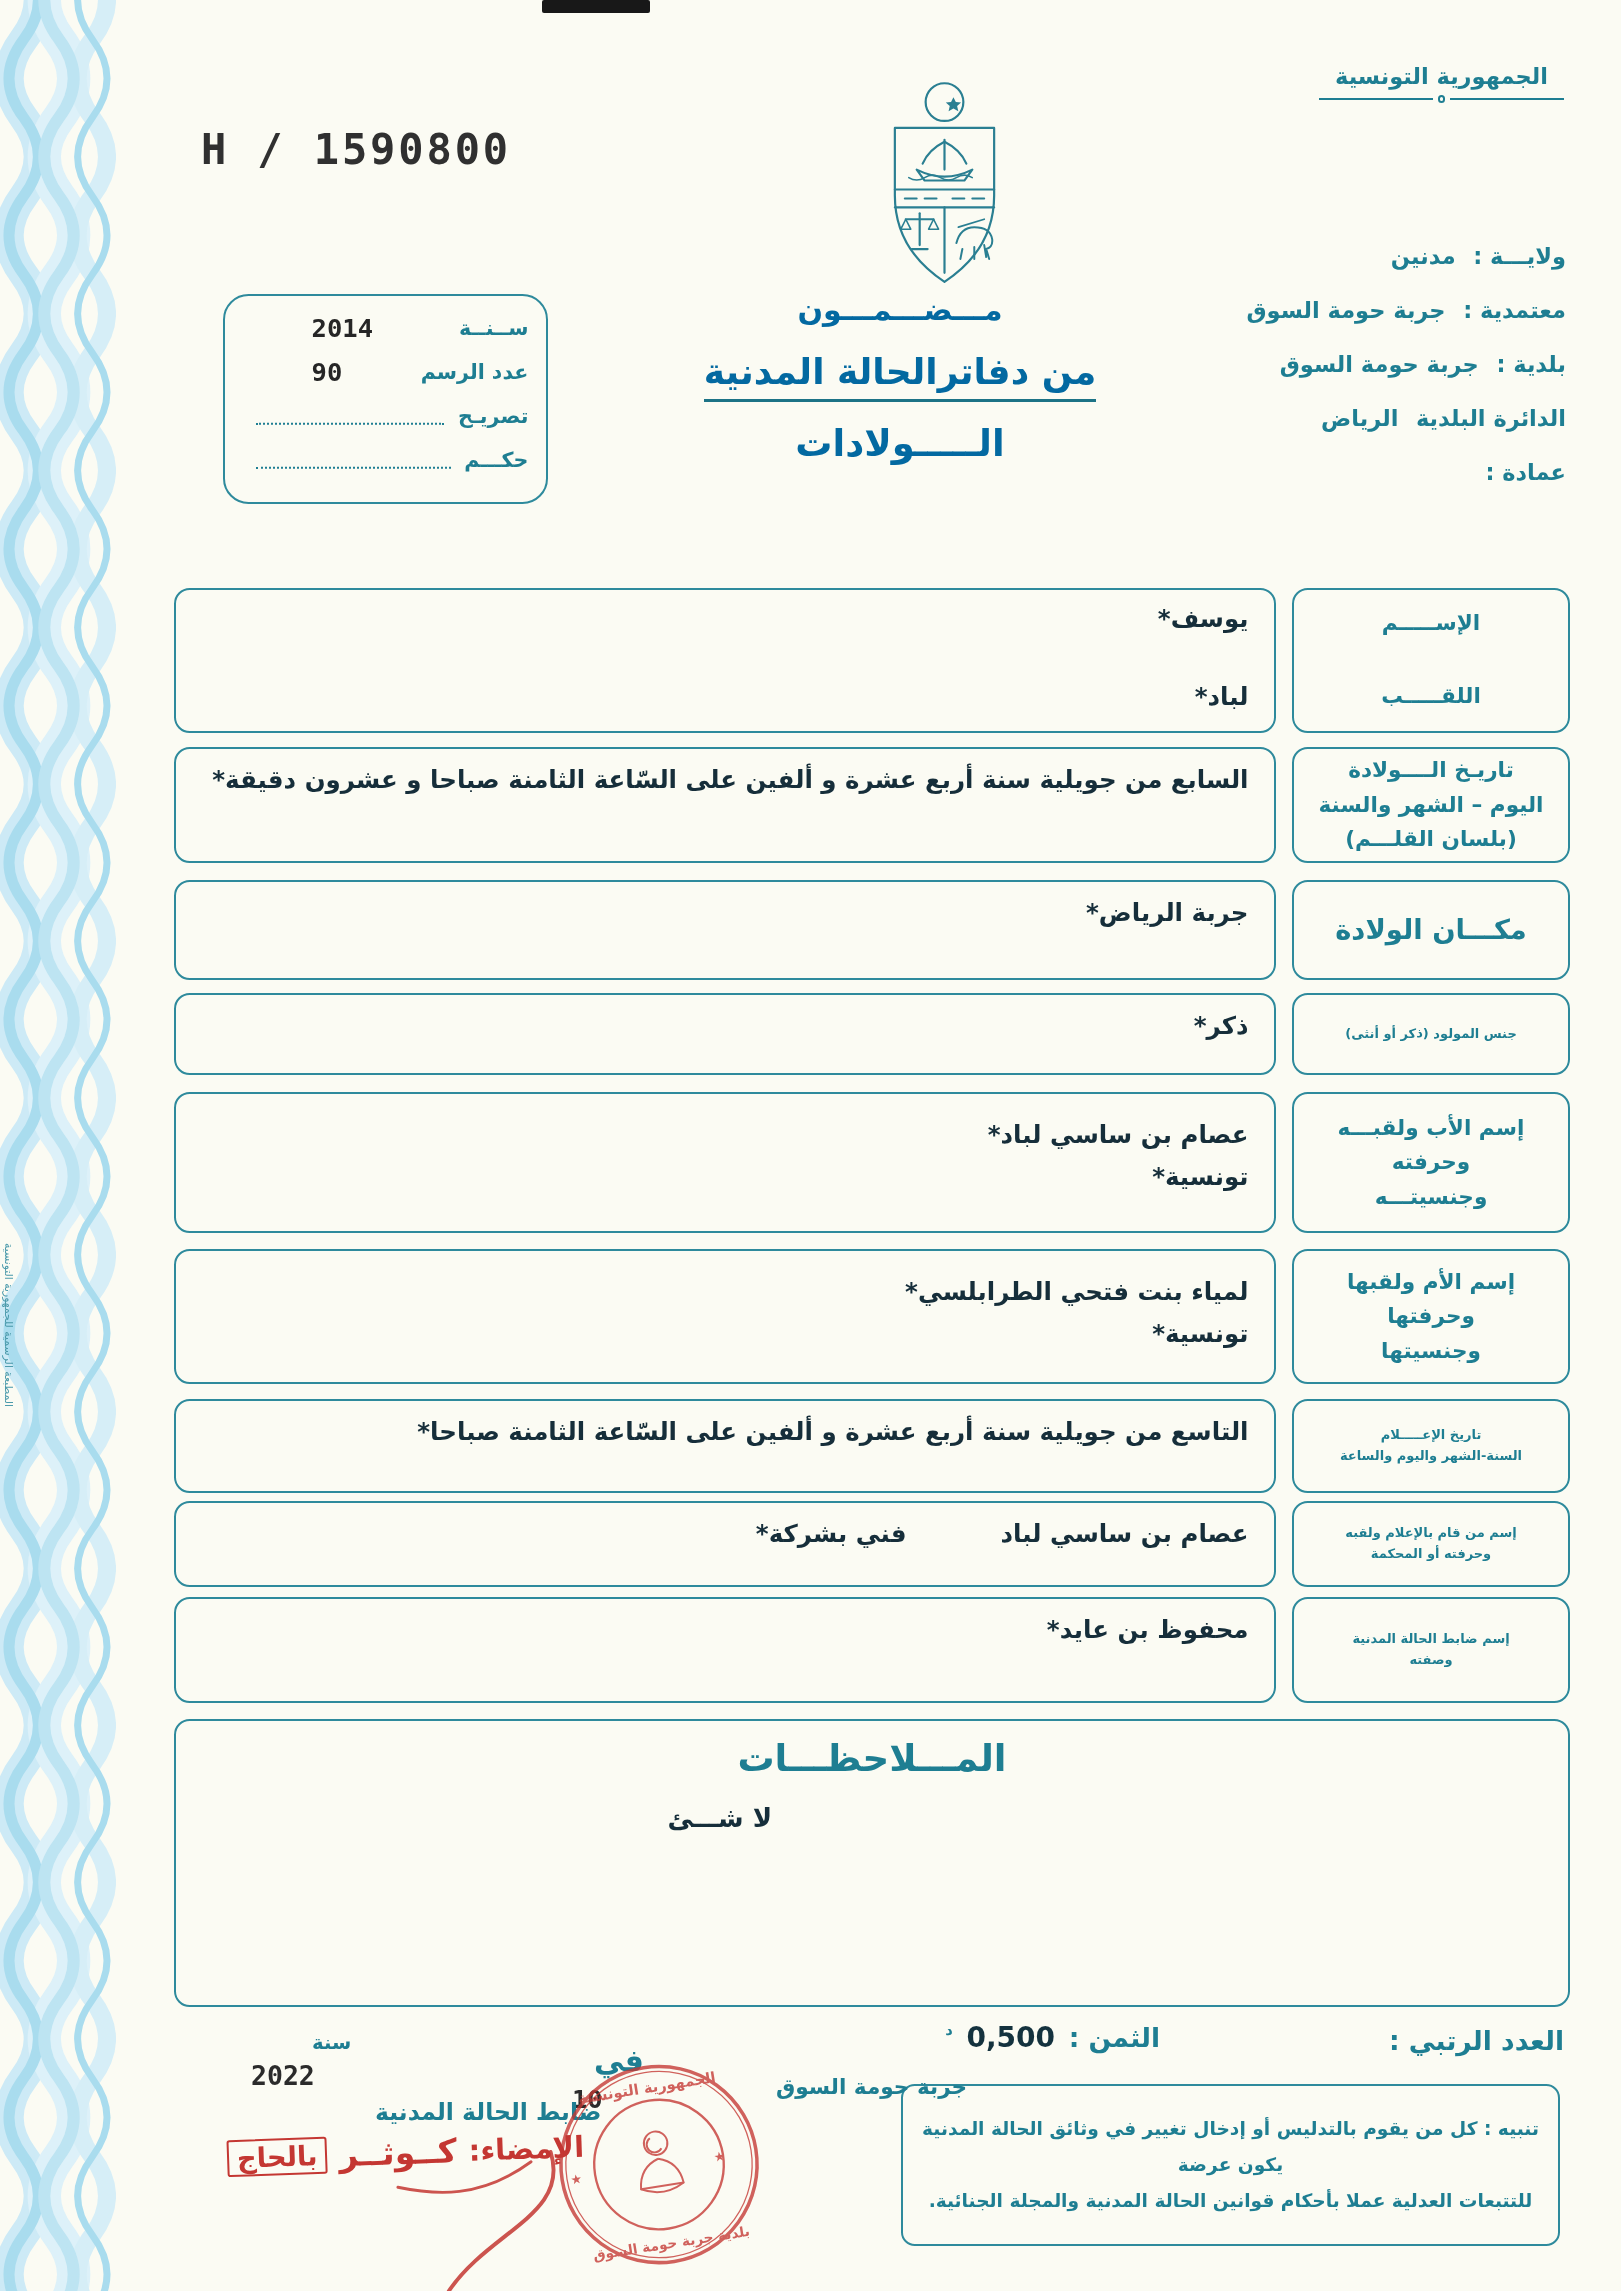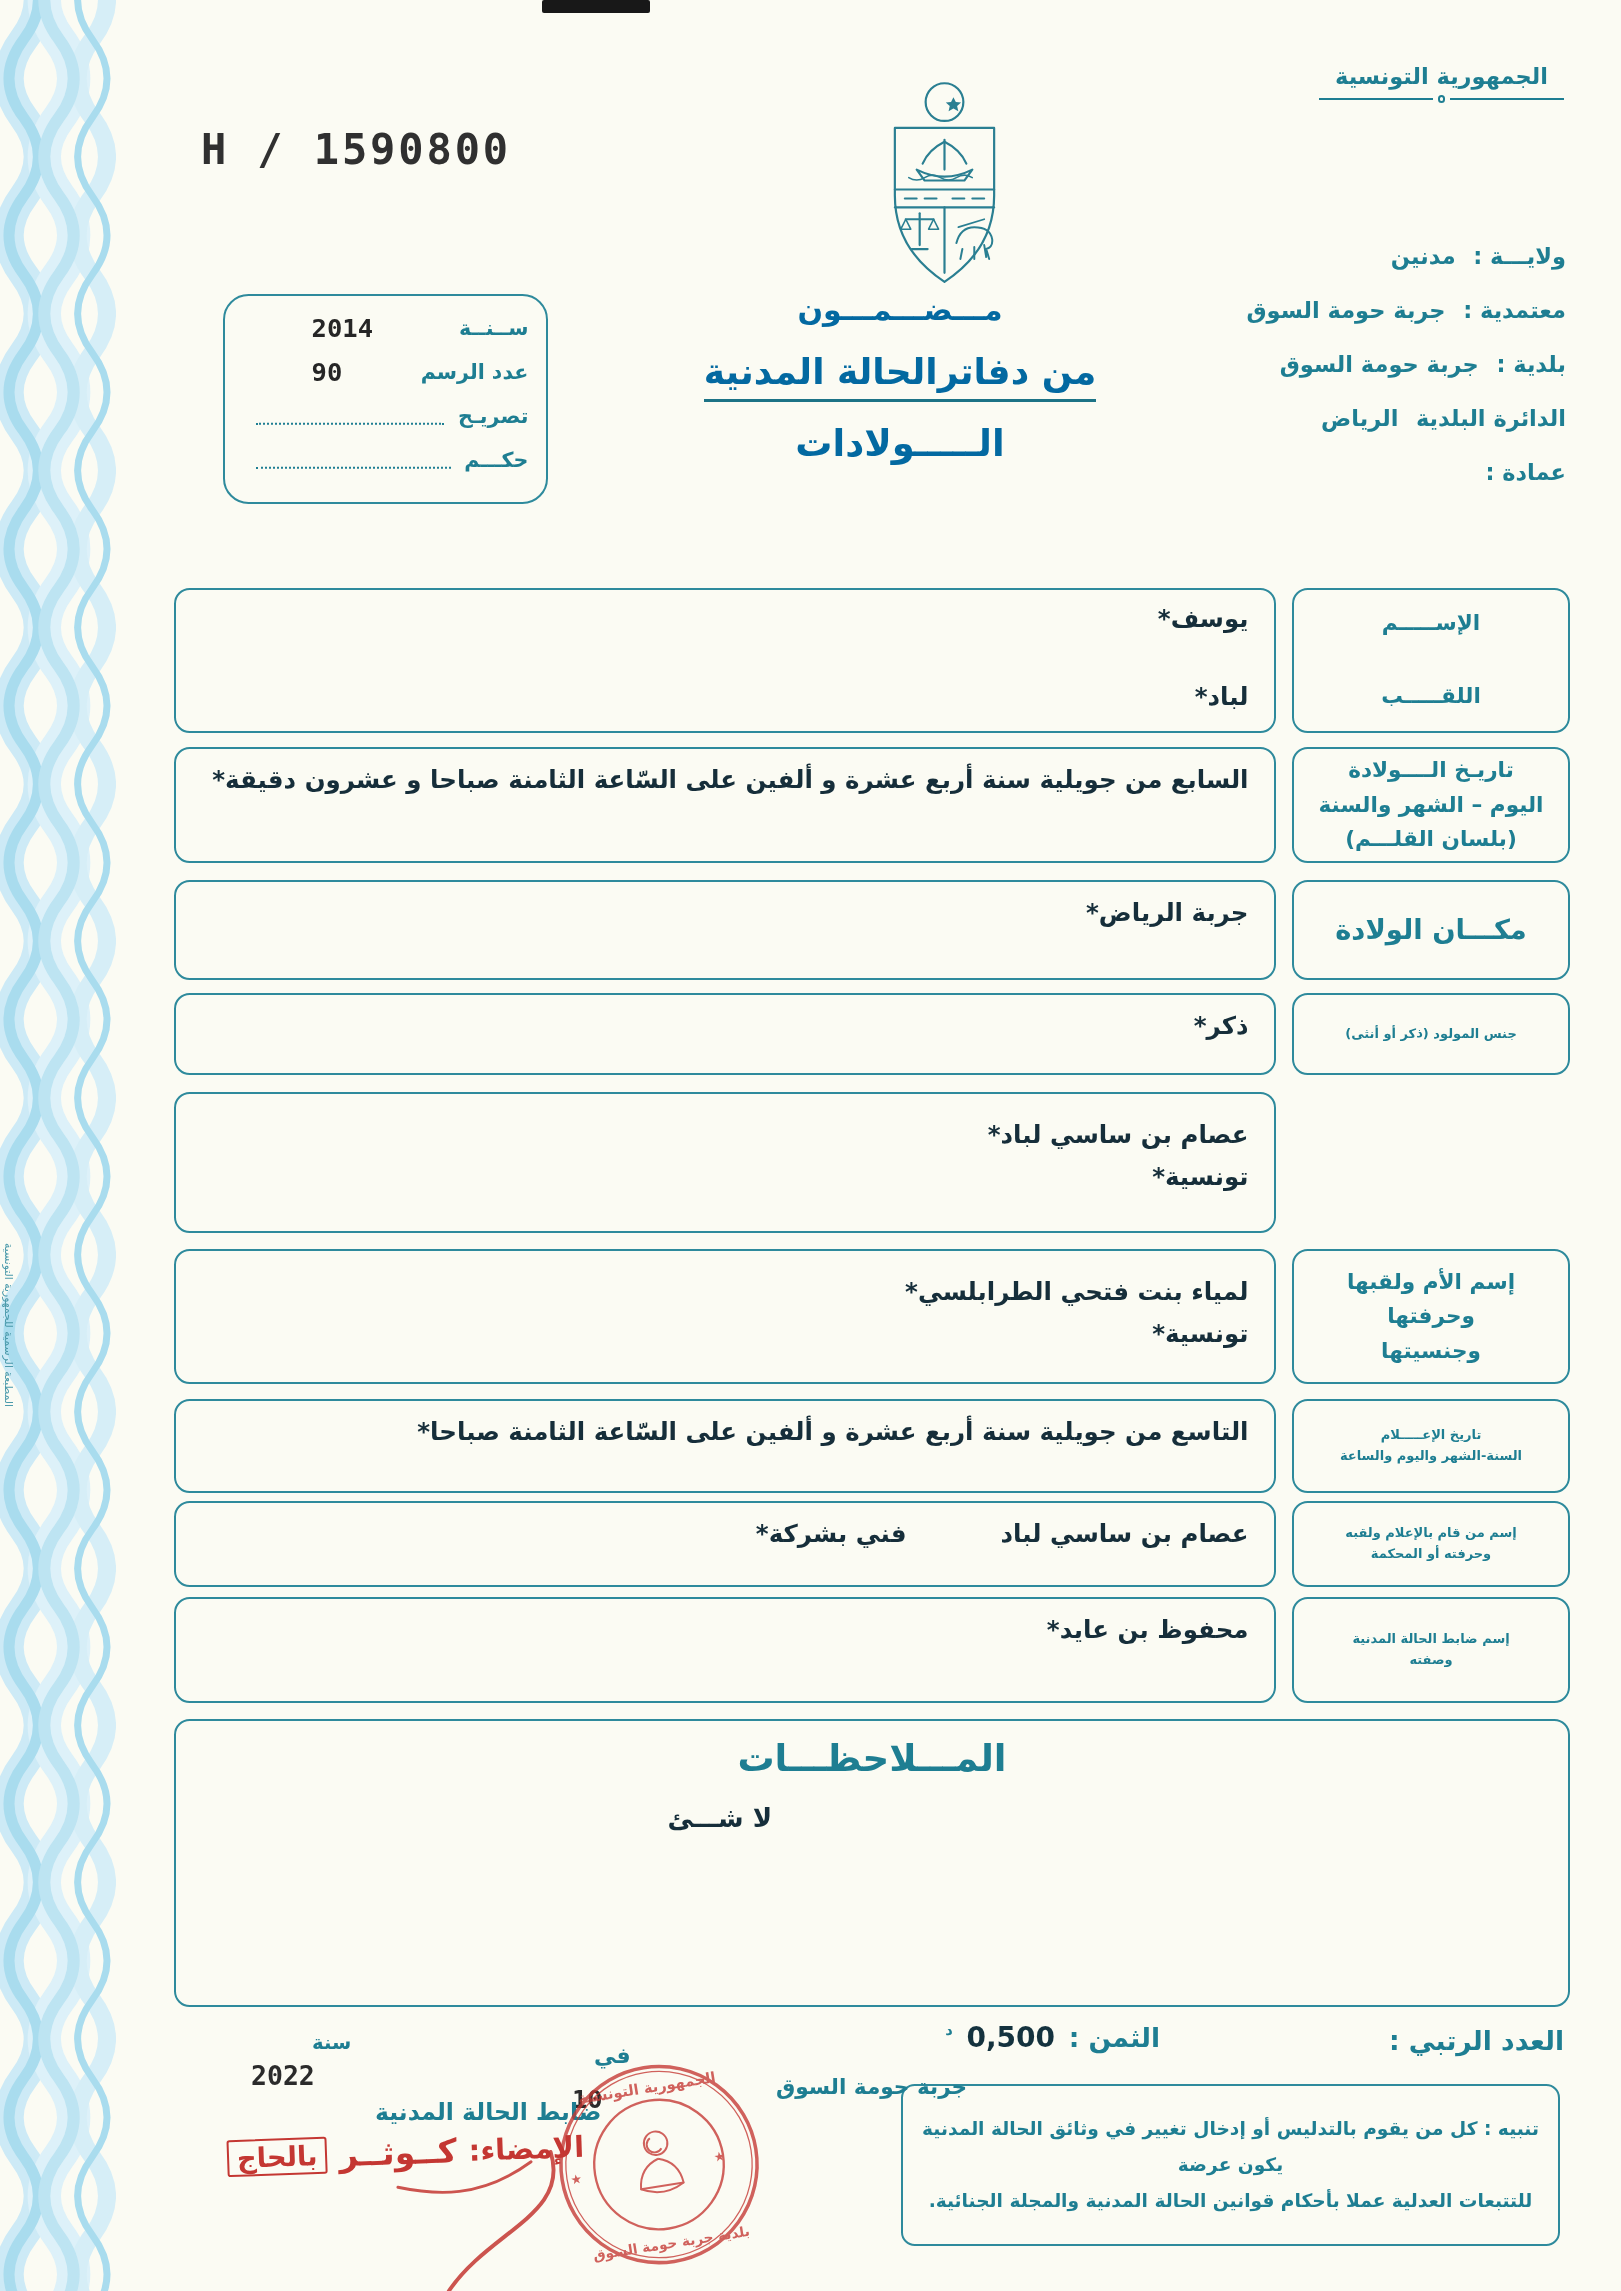--- a/index.html
+++ b/index.html
@@ -52,21 +52,21 @@
   .ordinal{position:absolute;right:57px;top:2025px;font-size:26.5px;font-weight:800;color:var(--teal)}
   .price{position:absolute;right:461px;top:2021px;display:flex;align-items:baseline;gap:13.7px;color:var(--teal);
          font-weight:800;font-size:26.5px}
   .price .val{color:#14323e;font-size:28px}
   .price .cur{font-size:14.7px;position:relative;top:-11.8px}
   .warning{position:absolute;right:61px;top:2084px;width:659px;height:162px;border:2.5px solid var(--bord);
            border-radius:13.7px;display:flex;align-items:center;justify-content:center;padding:9.8px 17.6px;
            color:var(--teal);font-size:18.6px;font-weight:600;line-height:1.95;text-align:center}
   .warning .ml{white-space:pre-line}
   .place{position:absolute;left:776px;top:2074px;color:var(--teal);font-size:21.6px;font-weight:700}
-  .in-label{position:absolute;left:594px;top:2043px;color:var(--teal);font-size:22px;font-weight:700}
+  .in-label{position:absolute;left:594px;top:2043px;color:var(--teal);font-size:30px;font-weight:700}
   .date-day{position:absolute;left:572px;top:2084px;color:#2b2b2b;font-family:"DejaVu Sans Mono",monospace;
             font-size:25.5px;font-weight:700}
   .year-label{position:absolute;left:312px;top:2031px;color:var(--teal);font-size:19.6px;font-weight:700}
   .year-value{position:absolute;left:251px;top:2060px;color:#2b2b2b;font-family:"DejaVu Sans Mono",monospace;
               font-size:26.5px;font-weight:700}
   .officer-title{position:absolute;left:375px;top:2098px;color:var(--teal);font-size:23.5px;font-weight:800}
   .signature{position:absolute;right:1037px;top:2133px;display:flex;align-items:center;gap:11.8px;color:var(--red);
              font-weight:800;transform:rotate(-2deg)}
   .signature .pre{font-size:29px}
   .signature .nm{font-size:33px;letter-spacing:2.9px}
@@ -206,20 +206,24 @@
   <div class="row r4">
     <div class="label-box small">
       <span>جنس المولود (ذكر أو أنثى)</span>
     </div>
     <div class="value-box">
       <span>ذكر*</span>
     </div>
   </div>
 
   <div class="row r5">
+    <div class="label-box">
+      <span class="ml">إسم الأب ولقبـــه وحرفته
+وجنسيتـــه</span>
+    </div>
     <div class="value-box stack">
       <span>عصام بن ساسي لباد*</span>
       <span>تونسية*</span>
     </div>
   </div>
 
   <div class="row r6">
     <div class="label-box">
       <span class="ml">إسم الأم ولقبها وحرفتها
 وجنسيتها</span>

